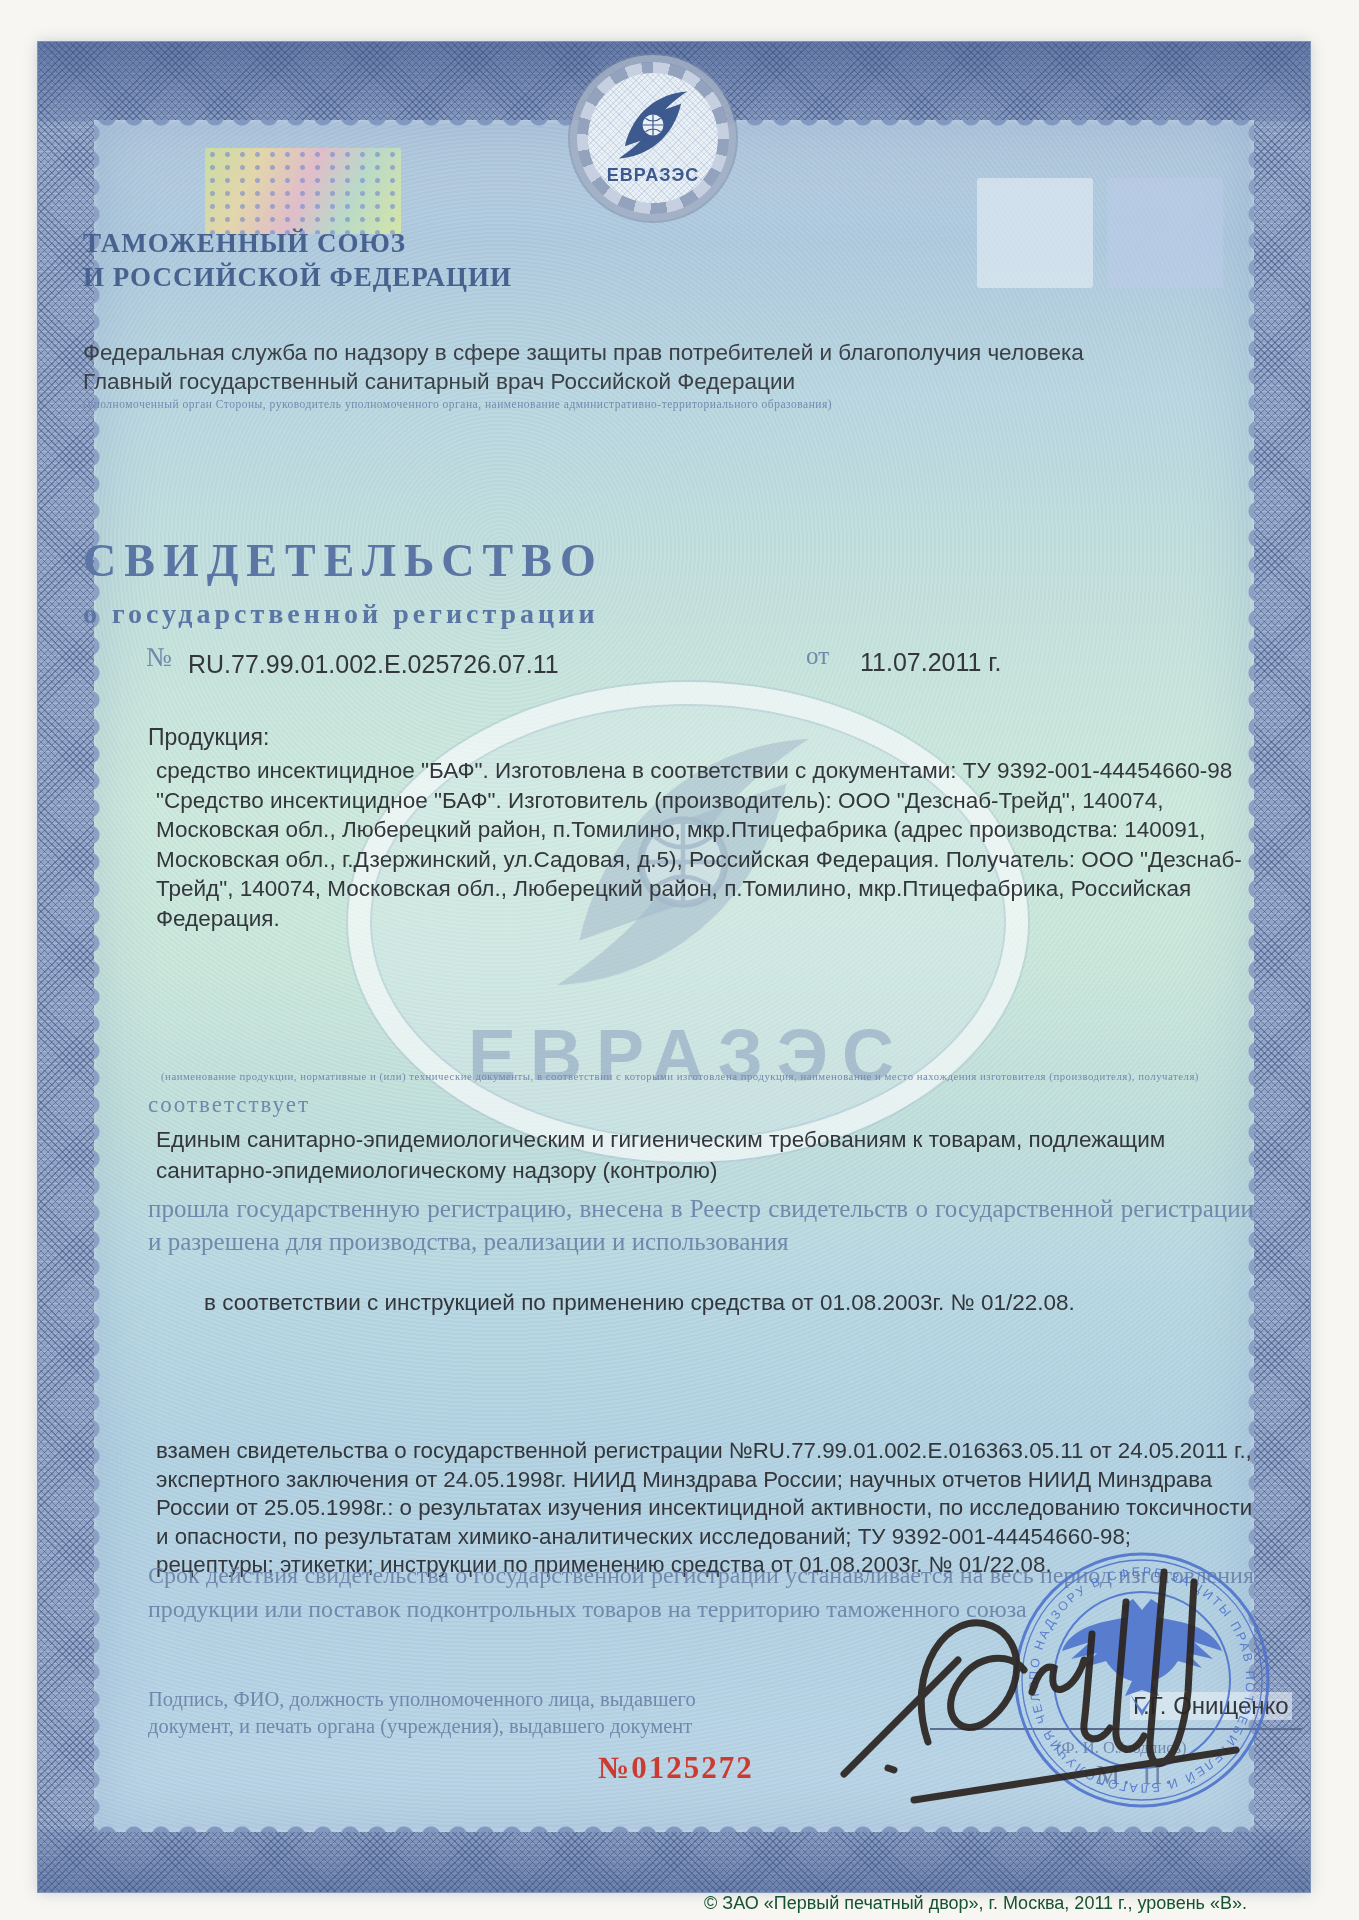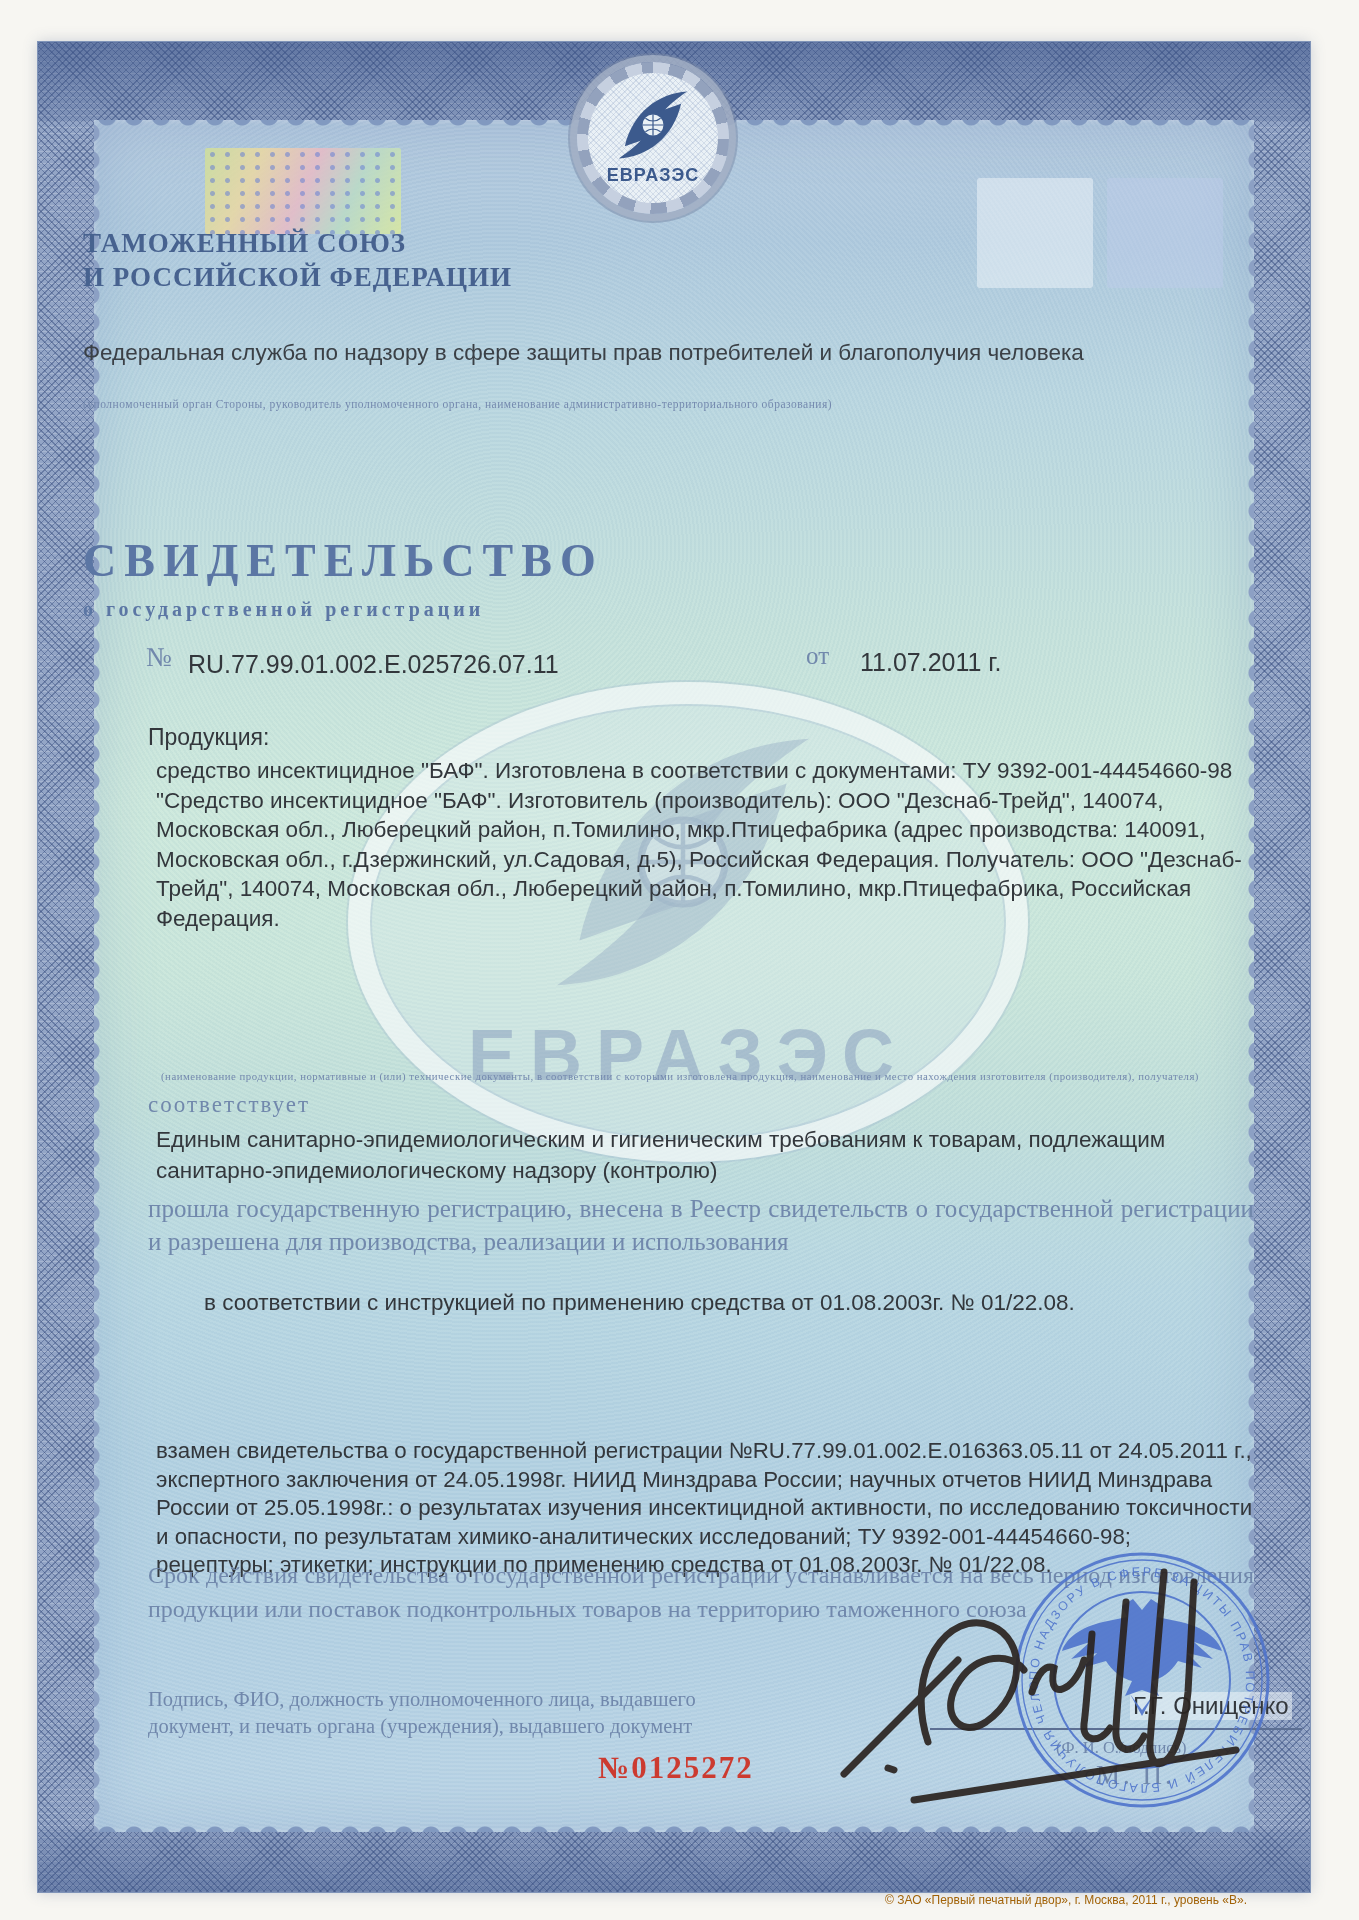--- a/index.html
+++ b/index.html
@@ -101,32 +101,32 @@
     letter-spacing:14px;color:rgba(116,138,178,.42);
   }
 
   
   .blk{position:absolute;z-index:3;}
   .center-wrap{left:45px;width:1160px;}
   .t-title{font-weight:bold;color:#47628f;font-size:27px;line-height:34px;letter-spacing:1px;}
   .t-authority{font-family:"Liberation Sans", sans-serif;color:#3b4046;font-size:22.5px;line-height:29px;}
   .t-note{color:#7489ae;font-size:11.5px;letter-spacing:.5px;}
   .t-doc-main{font-weight:bold;color:#5b76a4;font-size:46px;letter-spacing:8px;}
-  .t-doc-sub{font-weight:bold;color:#5b76a4;font-size:20px;letter-spacing:4px;}
+  .t-doc-sub{font-weight:bold;color:#5b76a4;font-size:28px;letter-spacing:4px;}
   .t-serif-blue{color:#7188ac;}
   .t-sans-dark{font-family:"Liberation Sans", sans-serif;color:#33373c;}
   .just{text-align:justify;}
   .red-serial{color:#cc3b30;font-size:31px;letter-spacing:2px;font-weight:bold;}
 
   .sig-line{position:absolute;border-bottom:2px solid #5c6f93;z-index:4;}
   .stamp{position:absolute;left:972px;top:1506px;width:264px;height:264px;z-index:4;opacity:.9;}
   .signature-ink{position:absolute;left:790px;top:1500px;z-index:5;}
   .copyright{
     position:absolute;top:1893px;right:112px;
-    font-family:"Liberation Sans", sans-serif;font-size:12px;color:#a16207;z-index:3;margin-left:40px;
+    font-family:"Liberation Sans", sans-serif;font-size:18px;color:#14532d;z-index:3;margin-left:40px;
   }
 </style>
 </head>
 <body>
 
 <div class="cert">
   <div class="frame-shade-top"></div>
   <div class="frame-shade-bottom"></div>
   <div class="inner"></div>
   <div class="sc sc-top"></div>
@@ -164,20 +164,21 @@
     </svg>
     <div class="wm-label">ЕВРАЗЭС</div>
   </div>
 
   <div class="blk center-wrap" style="top:184px;">
     <div class="t-title">ТАМОЖЕННЫЙ СОЮЗ</div>
     <div class="t-title">И РОССИЙСКОЙ ФЕДЕРАЦИИ</div>
   </div>
   <div class="blk center-wrap" style="top:296px;">
     <div class="t-authority">Федеральная служба по надзору в сфере защиты прав потребителей и благополучия человека</div>
+    <div class="t-authority">Главный государственный санитарный врач Российской Федерации</div>
   </div>
   <div class="blk center-wrap t-note" style="top:356px;">(уполномоченный орган Стороны, руководитель уполномоченного органа, наименование административно-территориального образования)</div>
 
   <div class="blk center-wrap t-doc-main" style="top:492px;">СВИДЕТЕЛЬСТВО</div>
   <div class="blk center-wrap t-doc-sub" style="top:556px;">о государственной регистрации</div>
 
   <div class="blk t-serif-blue" style="left:108px;top:600px;font-size:27px;">№</div>
   <div class="blk t-sans-dark" style="left:150px;top:608px;font-size:25px;">RU.77.99.01.002.Е.025726.07.11</div>
   <div class="blk t-serif-blue" style="left:768px;top:600px;font-size:25px;">от</div>
   <div class="blk t-sans-dark" style="left:822px;top:606px;font-size:25px;">11.07.2011 г.</div>

